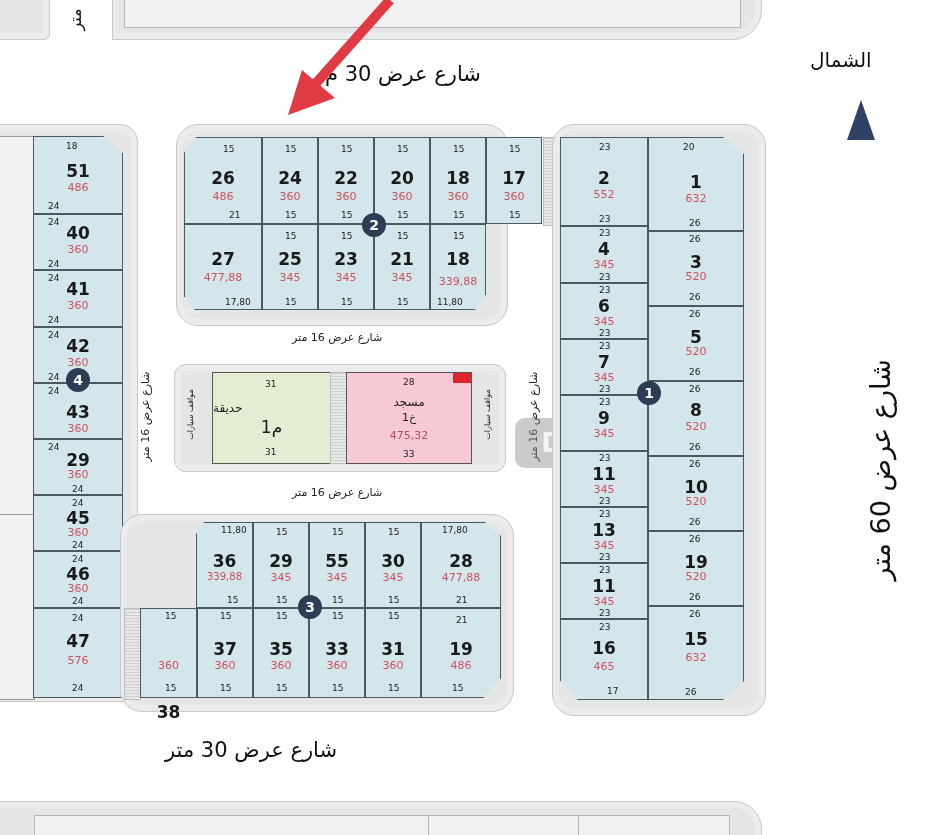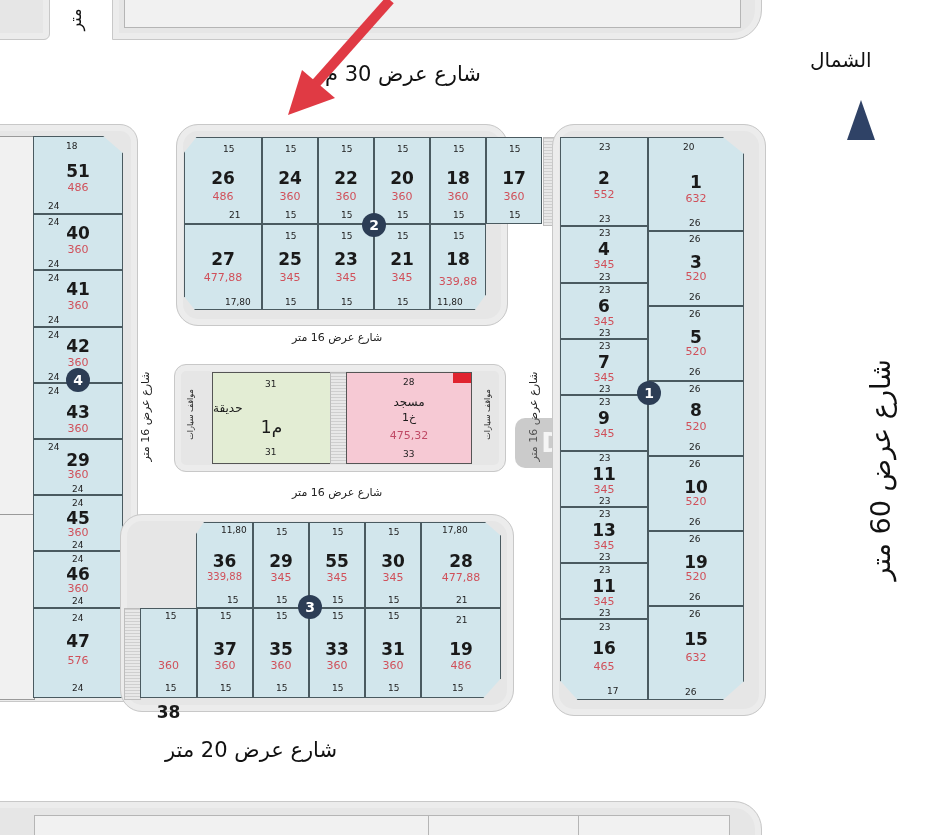--- a/index.html
+++ b/index.html
@@ -352,18 +352,18 @@
     <div class="dim" style="left:22px;top:74px;">15</div>
   </div>
 <div class="plot" style="left:421px;top:608px;width:80px;height:90px;clip-path:polygon(0 0,100% 0,100% 78%,78% 100%,0 100%);">
     <div class="num" style="top:30px;">19</div>
     <div class="area" style="top:50px;">486</div>
     <div class="dim" style="left:34px;top:6px;">21</div>
     <div class="dim" style="left:30px;top:74px;">15</div>
   </div>
 <div class="badge" style="left:298px;top:595px;">3</div>
 
-<div class="street" style="left:165px;top:738px;font-size:21px;">شارع عرض 20 متر</div>
+<div class="street" style="left:165px;top:738px;font-size:21px;">شارع عرض 30 متر</div>
 
 <div class="block" style="left:-20px;top:801px;width:780px;height:80px;border-radius:0 28px 0 0;"></div>
 <div class="blank" style="left:34px;top:815px;width:394px;height:30px;border-color:#b5b5b5;"></div>
 <div class="blank" style="left:428px;top:815px;width:150px;height:30px;border-color:#b5b5b5;"></div>
 <div class="blank" style="left:578px;top:815px;width:150px;height:30px;border-color:#b5b5b5;"></div>
 
 </body></html>

